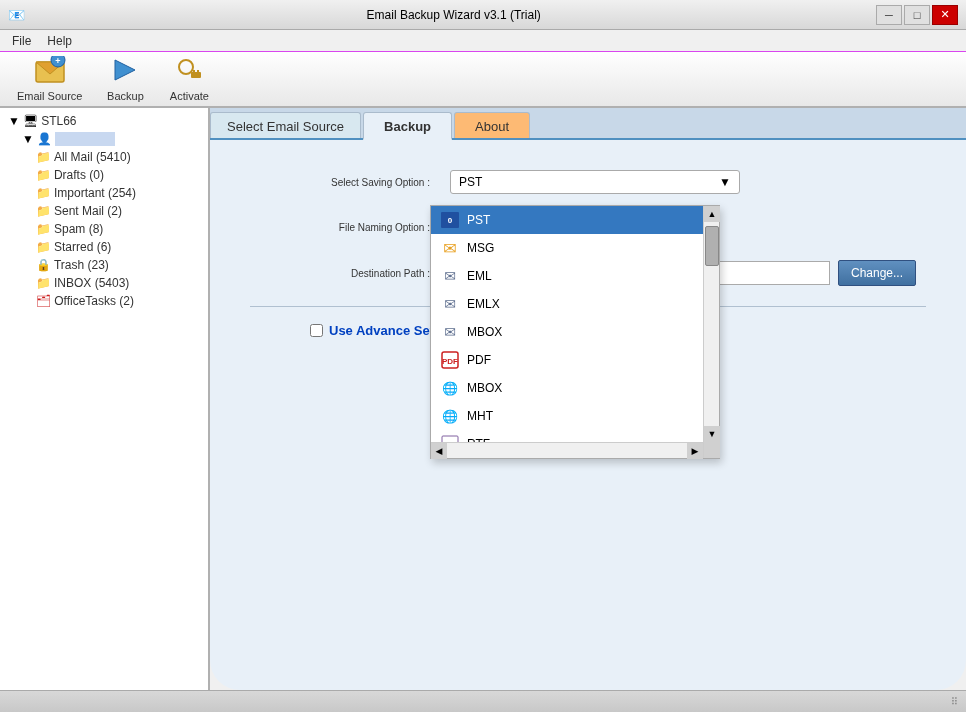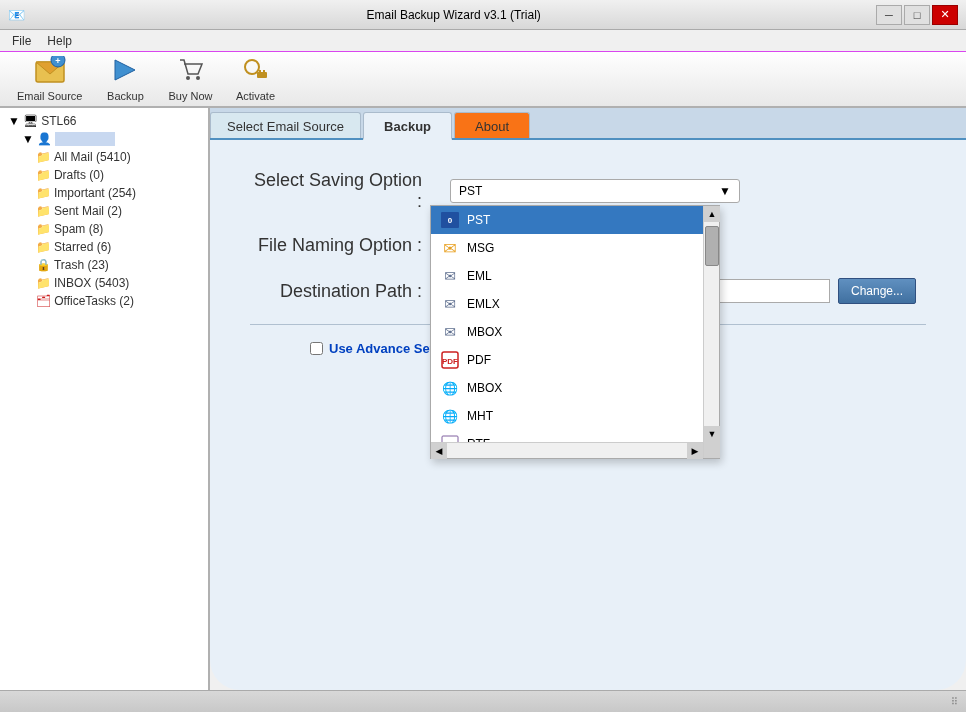--- a/index.html
+++ b/index.html
@@ -99,21 +99,21 @@
       border-bottom: 2px solid #5090c0;
       height: 32px;
       align-items: flex-end;
     }
     .tab {
       padding: 6px 20px 4px 20px;
       cursor: pointer;
       font-size: 13px;
       border: 1px solid #aabbcc;
       border-bottom: none;
-      background: #f97316;
+      background: #fdba74;
       color: #333;
       margin-right: 2px;
       border-radius: 3px 3px 0 0;
     }
     .tab.active {
       background: #e8f0f8;
       font-weight: bold;
       border-bottom: 2px solid #e8f0f8;
       margin-bottom: -2px;
     }
@@ -136,24 +136,24 @@
       position: relative;
     }
 
     .form-row {
       display: flex;
       align-items: center;
       margin-bottom: 20px;
     }
     .form-label {
       width: 200px;
-      font-size: 18px;
+      font-size: 10px;
       color: #333;
       text-align: right;
-      padding-right: 28px;
+      padding-right: 20px;
       font-weight: 500;
     }
     .form-control {
       flex: 1;
     }
 
     
     .select-box {
       width: 290px;
       padding: 4px 8px;
@@ -314,30 +314,20 @@
     <span class="tb-icon">
       <svg width="28" height="28" viewBox="0 0 28 28">
         <polygon points="4,4 24,14 4,24" fill="#4090d0" stroke="#2060a0" stroke-width="1"></polygon>
       </svg>
     </span>
     <span class="tb-label">Backup</span>
   </div>
   <div class="toolbar-btn">
     <span class="tb-icon">
       <svg width="28" height="28" viewBox="0 0 28 28">
-        <path d="M4 4 L8 4 L12 18 L22 18 L26 8 L8 8" stroke="#555" stroke-width="1.5" fill="none"></path>
-        <circle cx="12" cy="22" r="2" fill="#555"></circle>
-        <circle cx="22" cy="22" r="2" fill="#555"></circle>
-      </svg>
-    </span>
-    <span class="tb-label">Buy Now</span>
-  </div>
-  <div class="toolbar-btn">
-    <span class="tb-icon">
-      <svg width="28" height="28" viewBox="0 0 28 28">
         <circle cx="11" cy="11" r="7" stroke="#c09020" stroke-width="2" fill="none"></circle>
         <rect x="16" y="16" width="10" height="6" rx="1" fill="#c09020"></rect>
         <rect x="18" y="14" width="2" height="4" fill="#c09020"></rect>
         <rect x="22" y="14" width="2" height="4" fill="#c09020"></rect>
       </svg>
     </span>
     <span class="tb-label">Activate</span>
   </div>
 </div>
 

